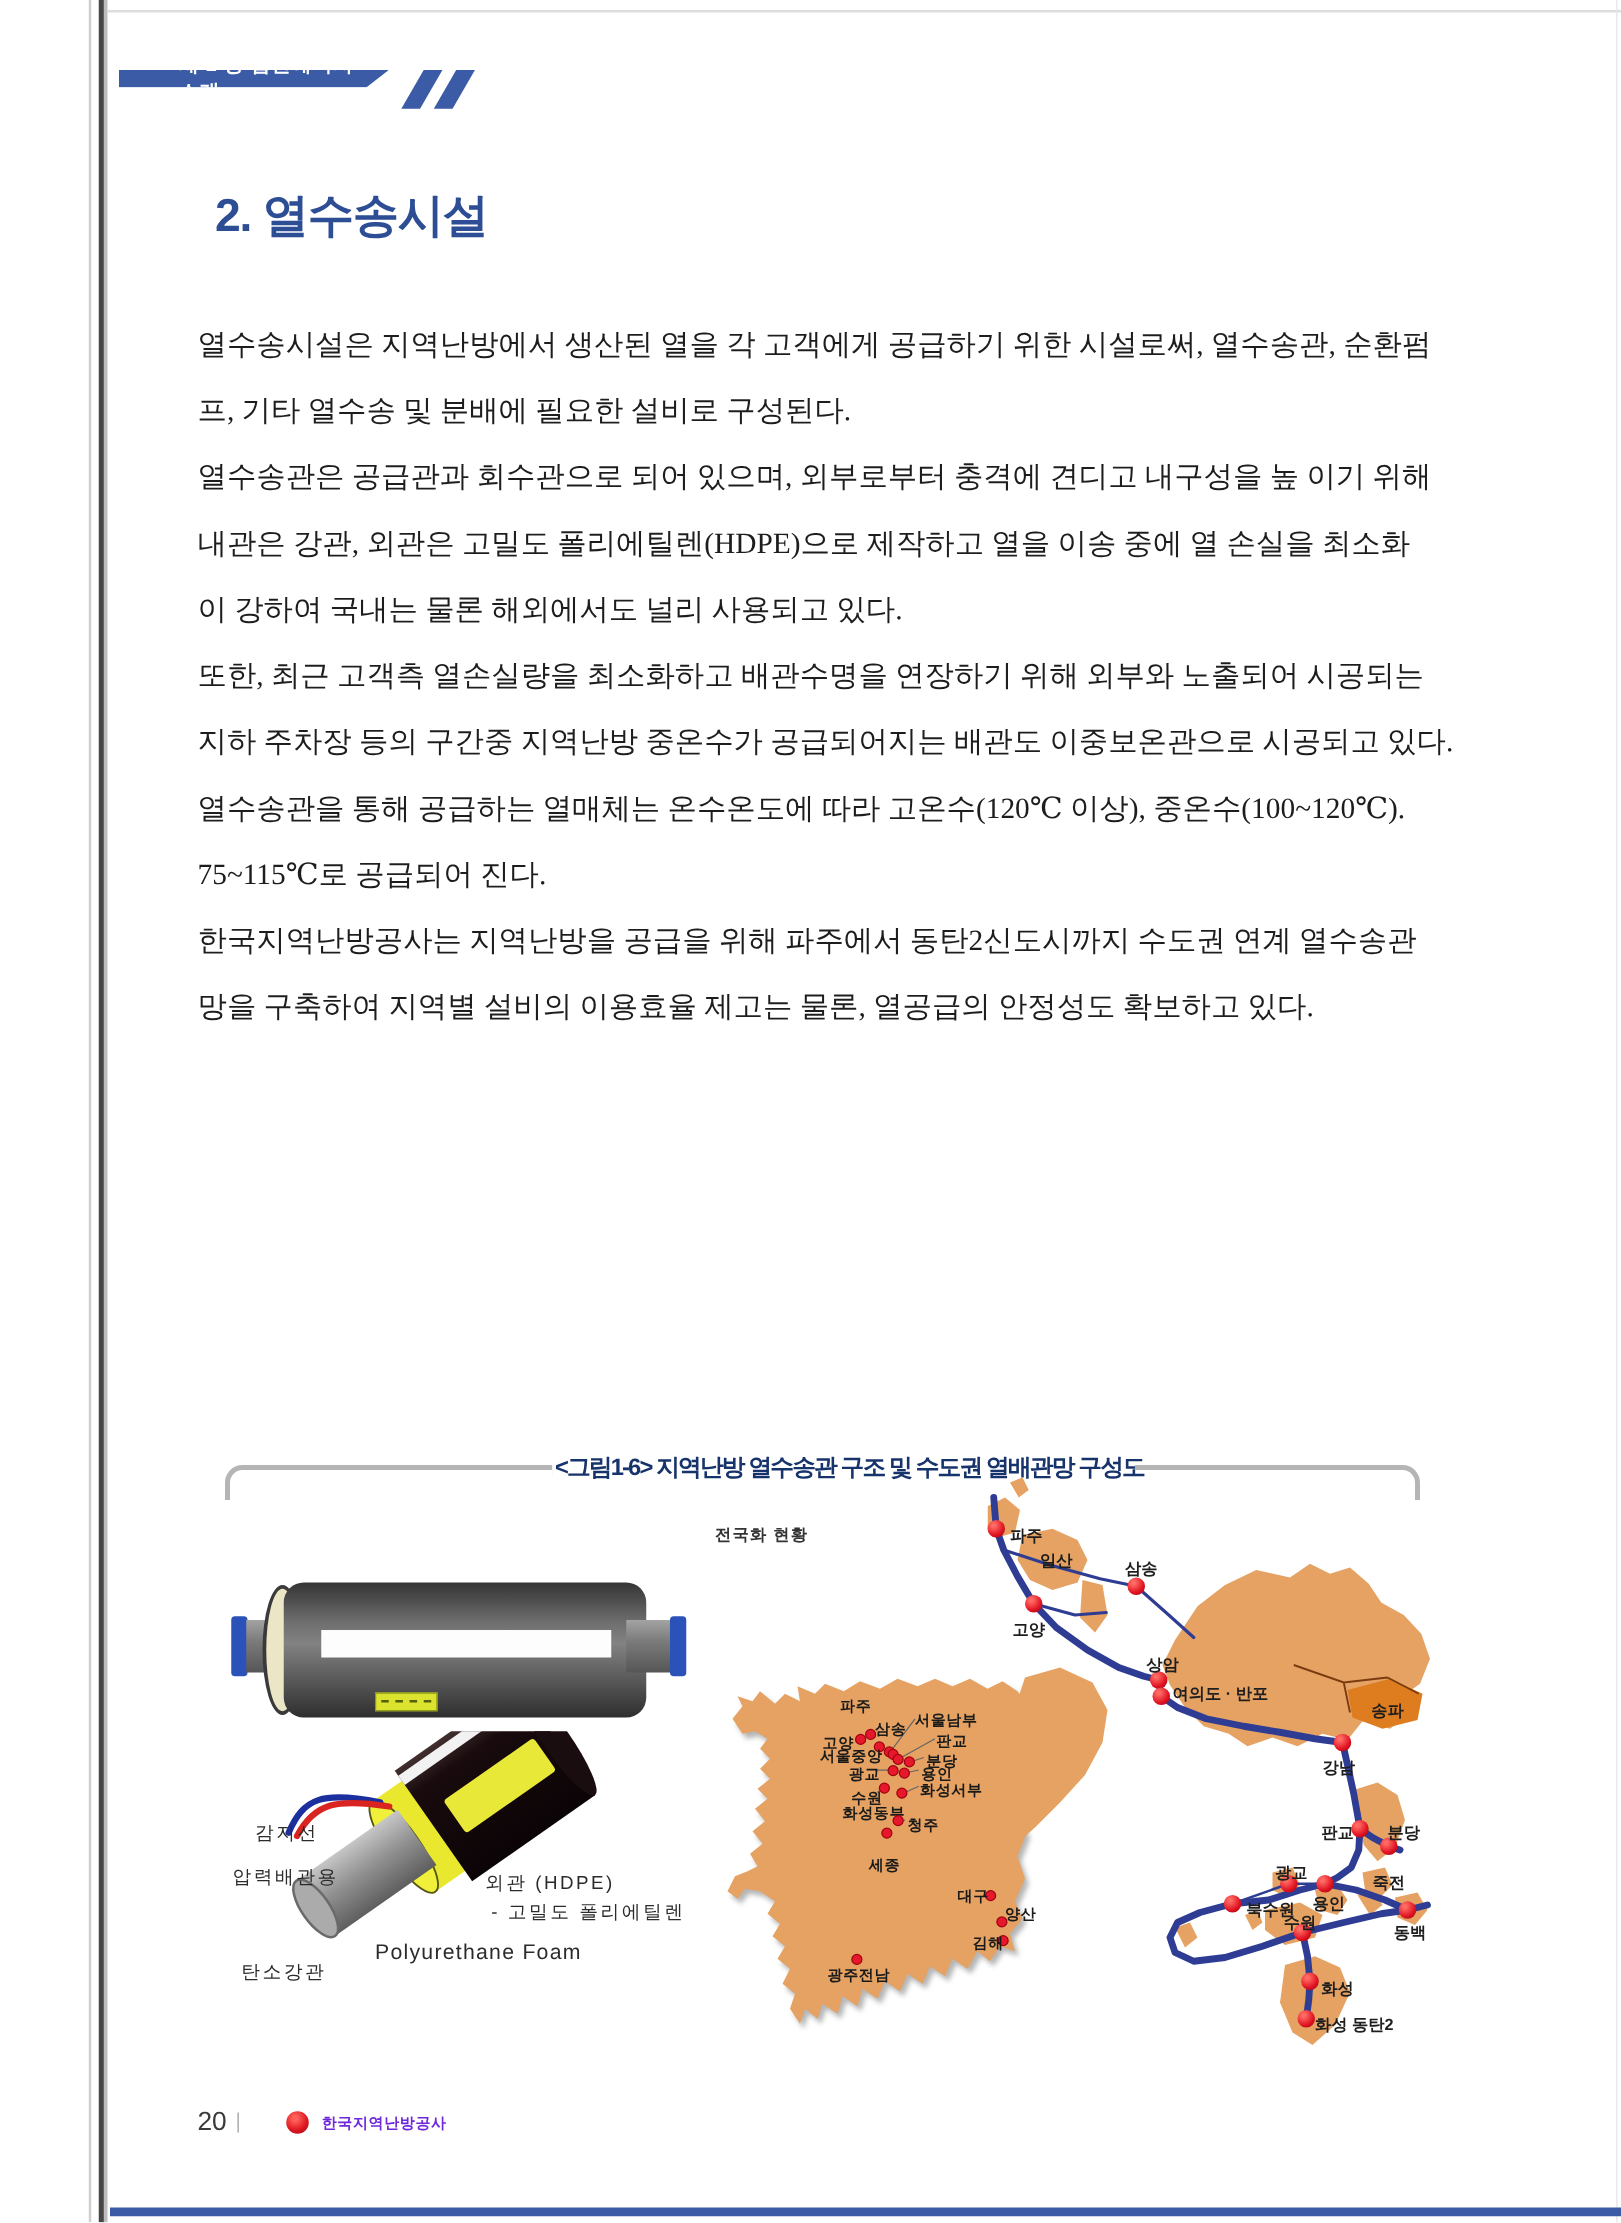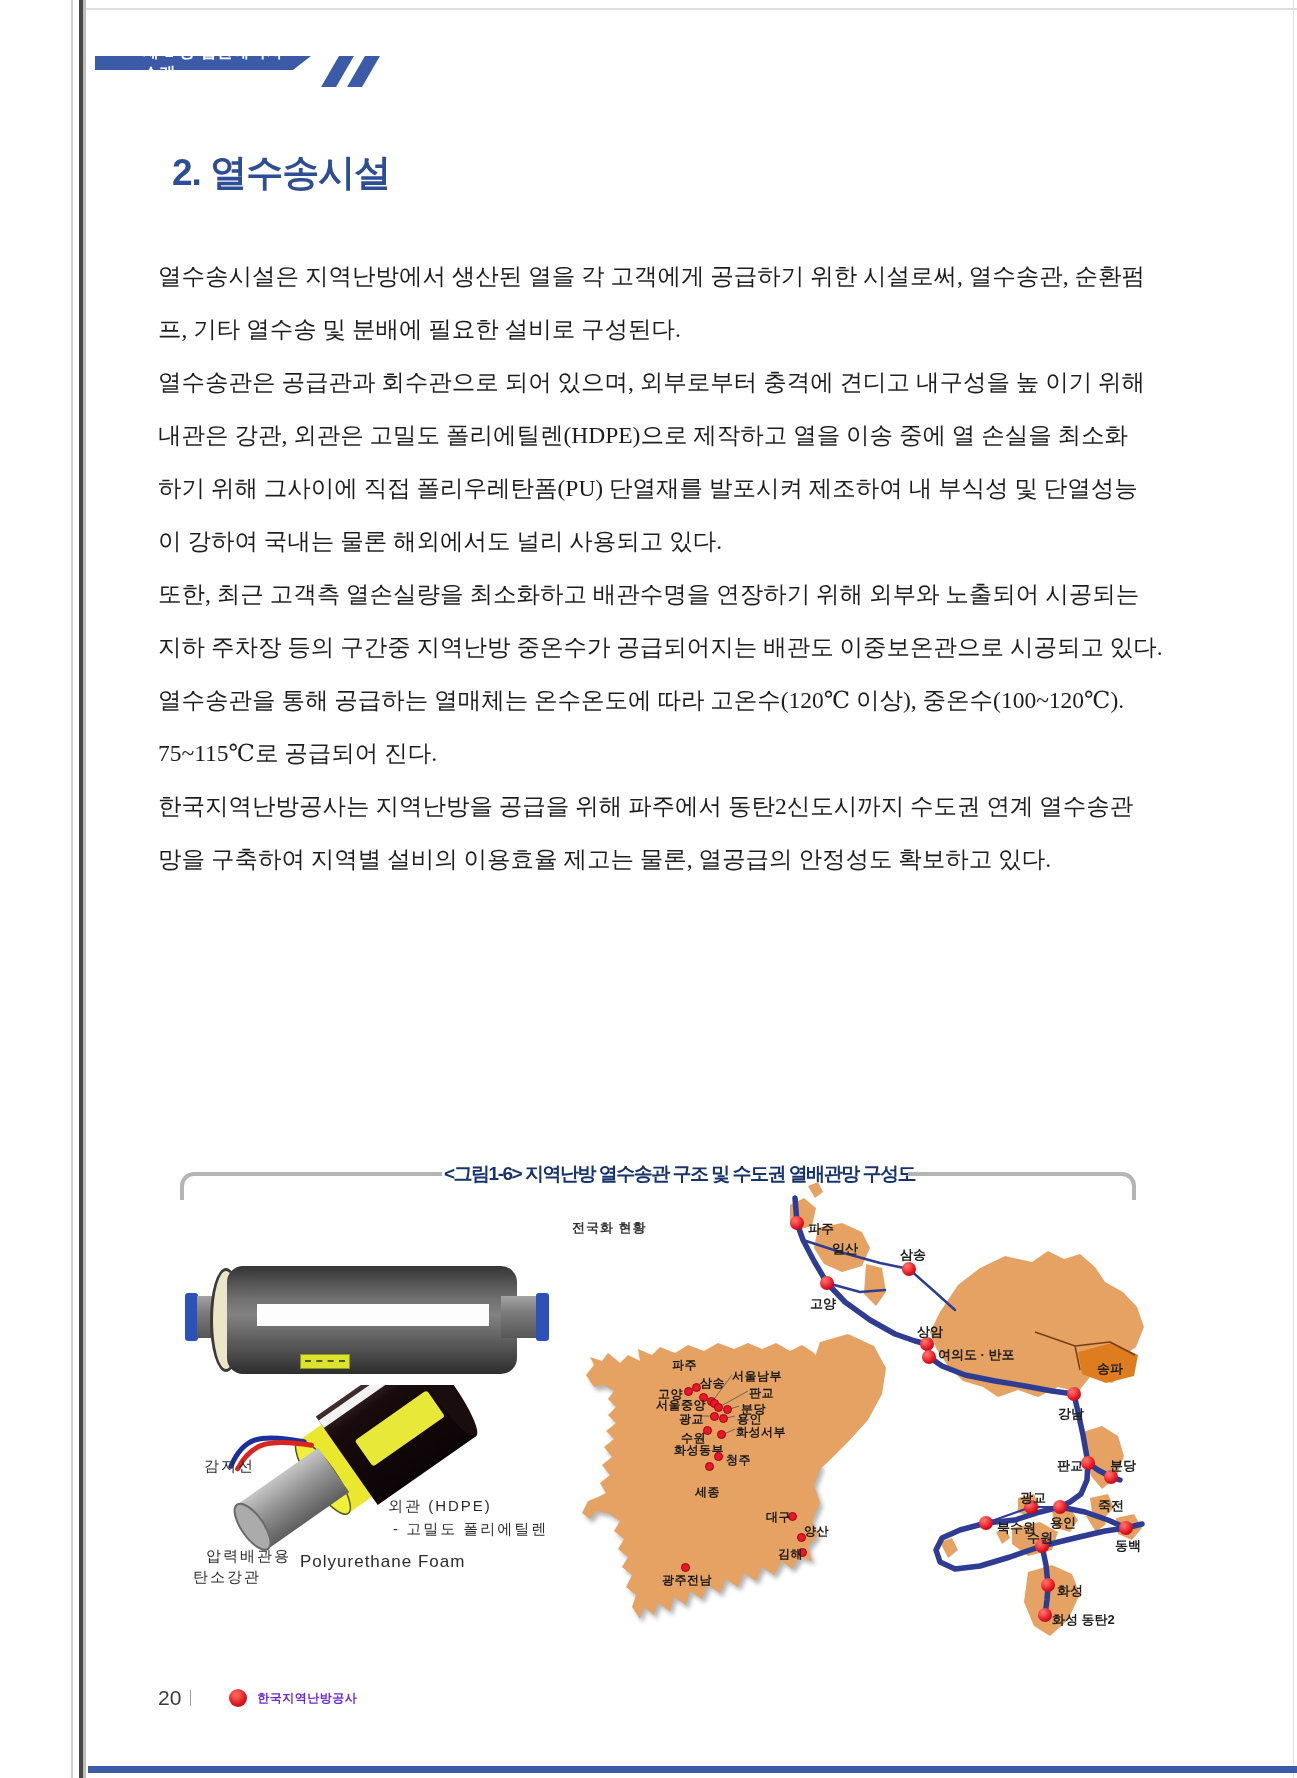--- a/index.html
+++ b/index.html
@@ -49,21 +49,21 @@
   .pp-band{position:absolute;left:97px;top:64px;width:232px;height:22px;background:#fdfdfd;}
   .pp-label{position:absolute;left:140px;top:114px;width:50px;height:15px;background:#dce32f;
             border:1px solid #8f9a18;box-sizing:border-box;}
   .pp-label::after{content:"";position:absolute;left:4px;right:4px;top:5px;border-top:2px dashed #55600f;}
 
   
   .pl{position:absolute;color:#2b2b2b;font-size:15px;letter-spacing:2px;white-space:nowrap;}
   .pl.sensor{left:204px;top:1457px;}
   .pl.outer1{left:388px;top:1497px;}
   .pl.outer2{left:393px;top:1520px;}
-  .pl.steel1{left:186px;top:1547px;margin-left:20px;}
+  .pl.steel1{left:186px;top:1492px;}
   .pl.steel2{left:193px;top:1568px;}
   .pl.foam{left:300px;top:1552px;font-size:17px;letter-spacing:1px;}
 
   .map-sub{position:absolute;left:572px;top:1219px;font-size:13px;font-weight:bold;color:#333;letter-spacing:1px;}
 
   .nat-map{position:absolute;left:490px;top:1335px;width:340px;height:290px;}
   .nat-map svg{position:absolute;left:0;top:0;}
   .metro-map{position:absolute;left:790px;top:1080px;width:400px;height:560px;}
   .metro-map svg{position:absolute;left:0;top:0;}
   .labels-layer{position:absolute;left:0;top:0;width:100%;height:100%;}
@@ -99,21 +99,20 @@
   <div class="stripe s1"></div>
   <div class="stripe s2"></div>
 
   <h1 class="title">2. 열수송시설</h1>
 
   <div class="body-text" id="body-text">
       <div class="body-line">열수송시설은 지역난방에서 생산된 열을 각 고객에게 공급하기 위한 시설로써, 열수송관, 순환펌</div>
       <div class="body-line">프, 기타 열수송 및 분배에 필요한 설비로 구성된다.</div>
       <div class="body-line">열수송관은 공급관과 회수관으로 되어 있으며, 외부로부터 충격에 견디고 내구성을 높 이기 위해</div>
       <div class="body-line">내관은 강관, 외관은 고밀도 폴리에틸렌(HDPE)으로 제작하고 열을 이송 중에 열 손실을 최소화</div>
-      <div class="body-line">하기 위해 그사이에 직접 폴리우레탄폼(PU) 단열재를 발포시켜 제조하여 내 부식성 및 단열성능</div>
       <div class="body-line">이 강하여 국내는 물론 해외에서도 널리 사용되고 있다.</div>
       <div class="body-line">또한, 최근 고객측 열손실량을 최소화하고 배관수명을 연장하기 위해 외부와 노출되어 시공되는</div>
       <div class="body-line">지하 주차장 등의 구간중 지역난방 중온수가 공급되어지는 배관도 이중보온관으로 시공되고 있다.</div>
       <div class="body-line">열수송관을 통해 공급하는 열매체는 온수온도에 따라 고온수(120℃ 이상), 중온수(100~120℃).</div>
       <div class="body-line">75~115℃로 공급되어 진다.</div>
       <div class="body-line">한국지역난방공사는 지역난방을 공급을 위해 파주에서 동탄2신도시까지 수도권 연계 열수송관</div>
       <div class="body-line">망을 구축하여 지역별 설비의 이용효율 제고는 물론, 열공급의 안정성도 확보하고 있다.</div>
     </div>
 
   <div class="bracket bl"></div>

